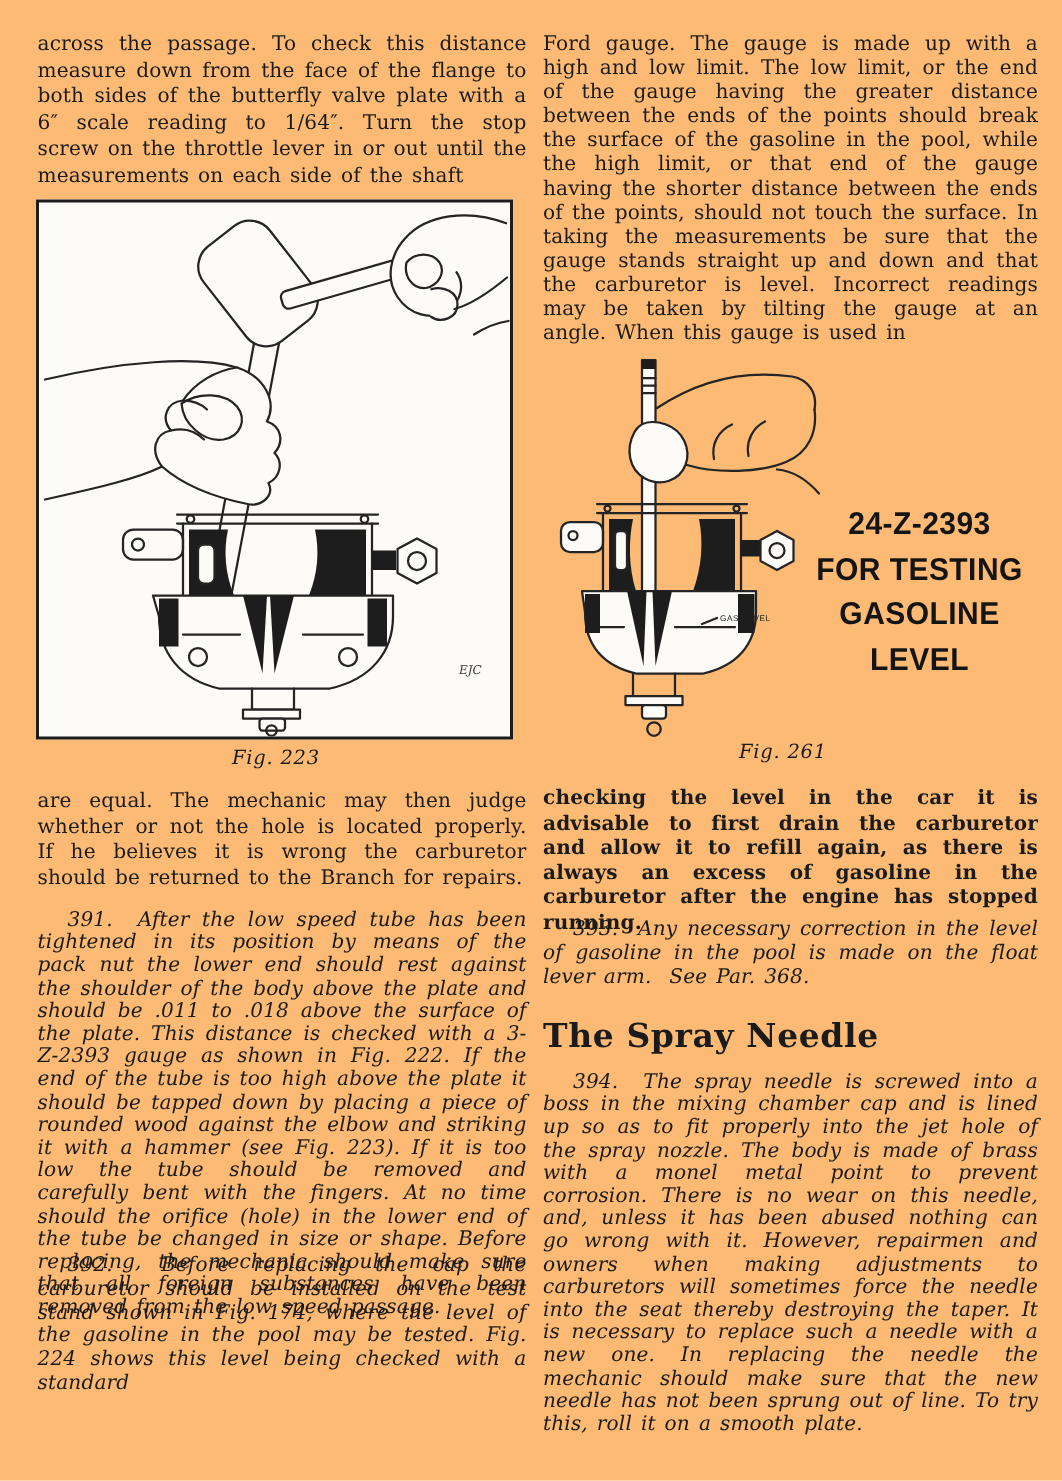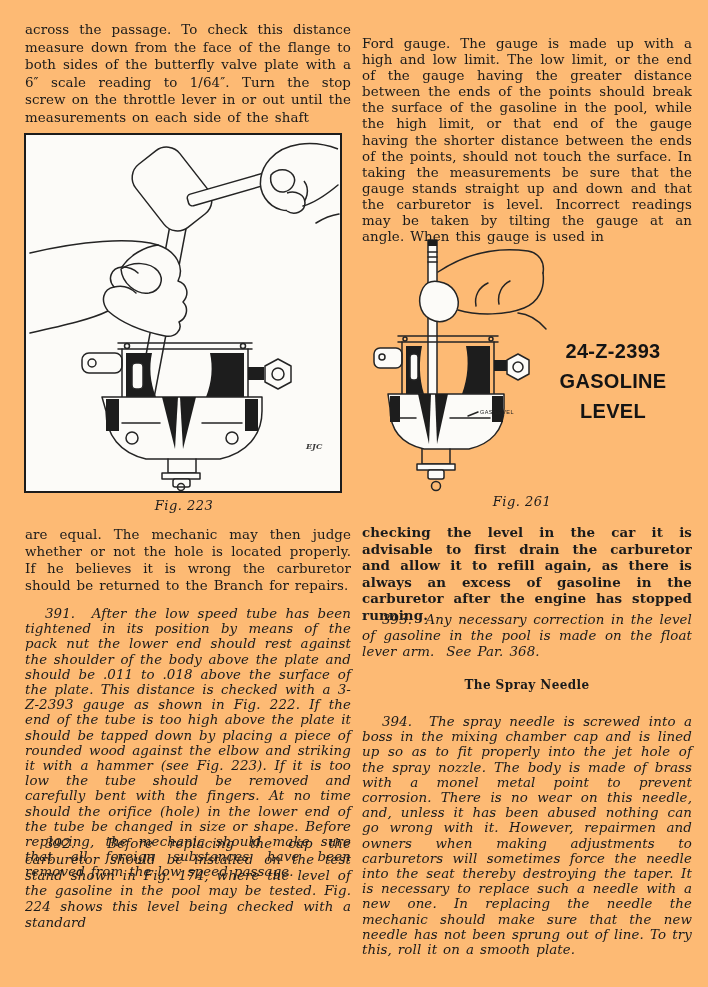--- a/index.html
+++ b/index.html
@@ -19,30 +19,29 @@
     font-size: 13.4px;
     line-height: 15.6px;
     word-spacing: 1.6px;
     letter-spacing: 0.1px;
   }
   .col-l { left: 25px;  width: 326px; }
   .col-r { left: 362px; width: 330px; }
   .indent { text-indent: 20px; font-style: italic; }
 
   #p-intro   { top: 21px;  line-height: 17.6px; }
-  #p-ford    { top: 36px;  line-height: 16.1px; }
+  #p-ford    { top: 22px;  line-height: 16.1px; }
 
   .figure-box {
     position: absolute;
     left: 24px; top: 133px;
     width: 318px; height: 360px;
     border: 2px solid #1c1c1c;
     box-sizing: border-box;
     background: #fcfbf8;
-    font-weight: bold;
   }
   .fig-caption {
     position: absolute;
     margin: 0;
     text-align: center;
     font-style: italic;
     font-size: 13px;
     letter-spacing: 0.5px;
   }
   #cap-223 { left: 25px;  width: 318px; top: 498px; }
@@ -71,22 +70,21 @@
   #p-391      { top: 606px; line-height: 15.2px; }
   #p-392      { top: 836px; line-height: 15.8px; }
 
   #p-checking { top: 524px; line-height: 16.6px; font-weight: bold; }
   #p-393      { top: 612px; line-height: 15.8px; }
   .section-heading {
     position: absolute;
     left: 362px; top: 678px;
     width: 330px;
     margin: 0;
-    text-align: center;
-    font-size: 12px;
+    font-size: 22px;
     font-weight: 700;
     letter-spacing: 0.4px;
   }
   #p-394      { top: 714px; line-height: 15.2px; }
 
   svg { display: block; }
   .ink   { stroke: #242424; fill: none; stroke-width: 1.5; stroke-linecap: round; stroke-linejoin: round; }
   .ink-f { stroke: #242424; fill: #fcfbf8; stroke-width: 1.5; stroke-linejoin: round; }
   .blk   { fill: #1d1d1d; stroke: none; }
   .sig   { font-family: "DejaVu Serif", serif; font-style: italic; font-size: 8px; fill: #3a3a3a; }
@@ -210,20 +208,21 @@
         <rect class="ink-f" x="70" y="234" width="16" height="9" rx="2"></rect>
         <circle class="ink" cx="78" cy="250" r="4.5"></circle>
       </g>
       <path class="ink" d="M120,176 L110,180" stroke-width="0.8"></path>
       <text class="tiny" x="122" y="178">GAS LEVEL</text>
     </svg>
   </div>
 
   <div class="headline">
     <div>24-Z-2393</div>
+    <div>FOR TESTING</div>
     <div>GASOLINE LEVEL</div>
   </div>
 
   <p id="cap-224" class="fig-caption">Fig. 261</p>
 
   <p id="p-checking" class="body-text col-r">checking the level in the car it is advisable to first drain the carburetor and allow it to refill again, as there is always an excess of gasoline in the carburetor after the engine has stopped running.</p>
 
   <p id="p-393" class="body-text col-r indent">393.&nbsp;&nbsp;Any necessary correction in the level of gasoline in the pool is made on the float lever arm.&nbsp;&nbsp;See Par. 368.</p>
 
   <h2 class="section-heading">The Spray Needle</h2>

